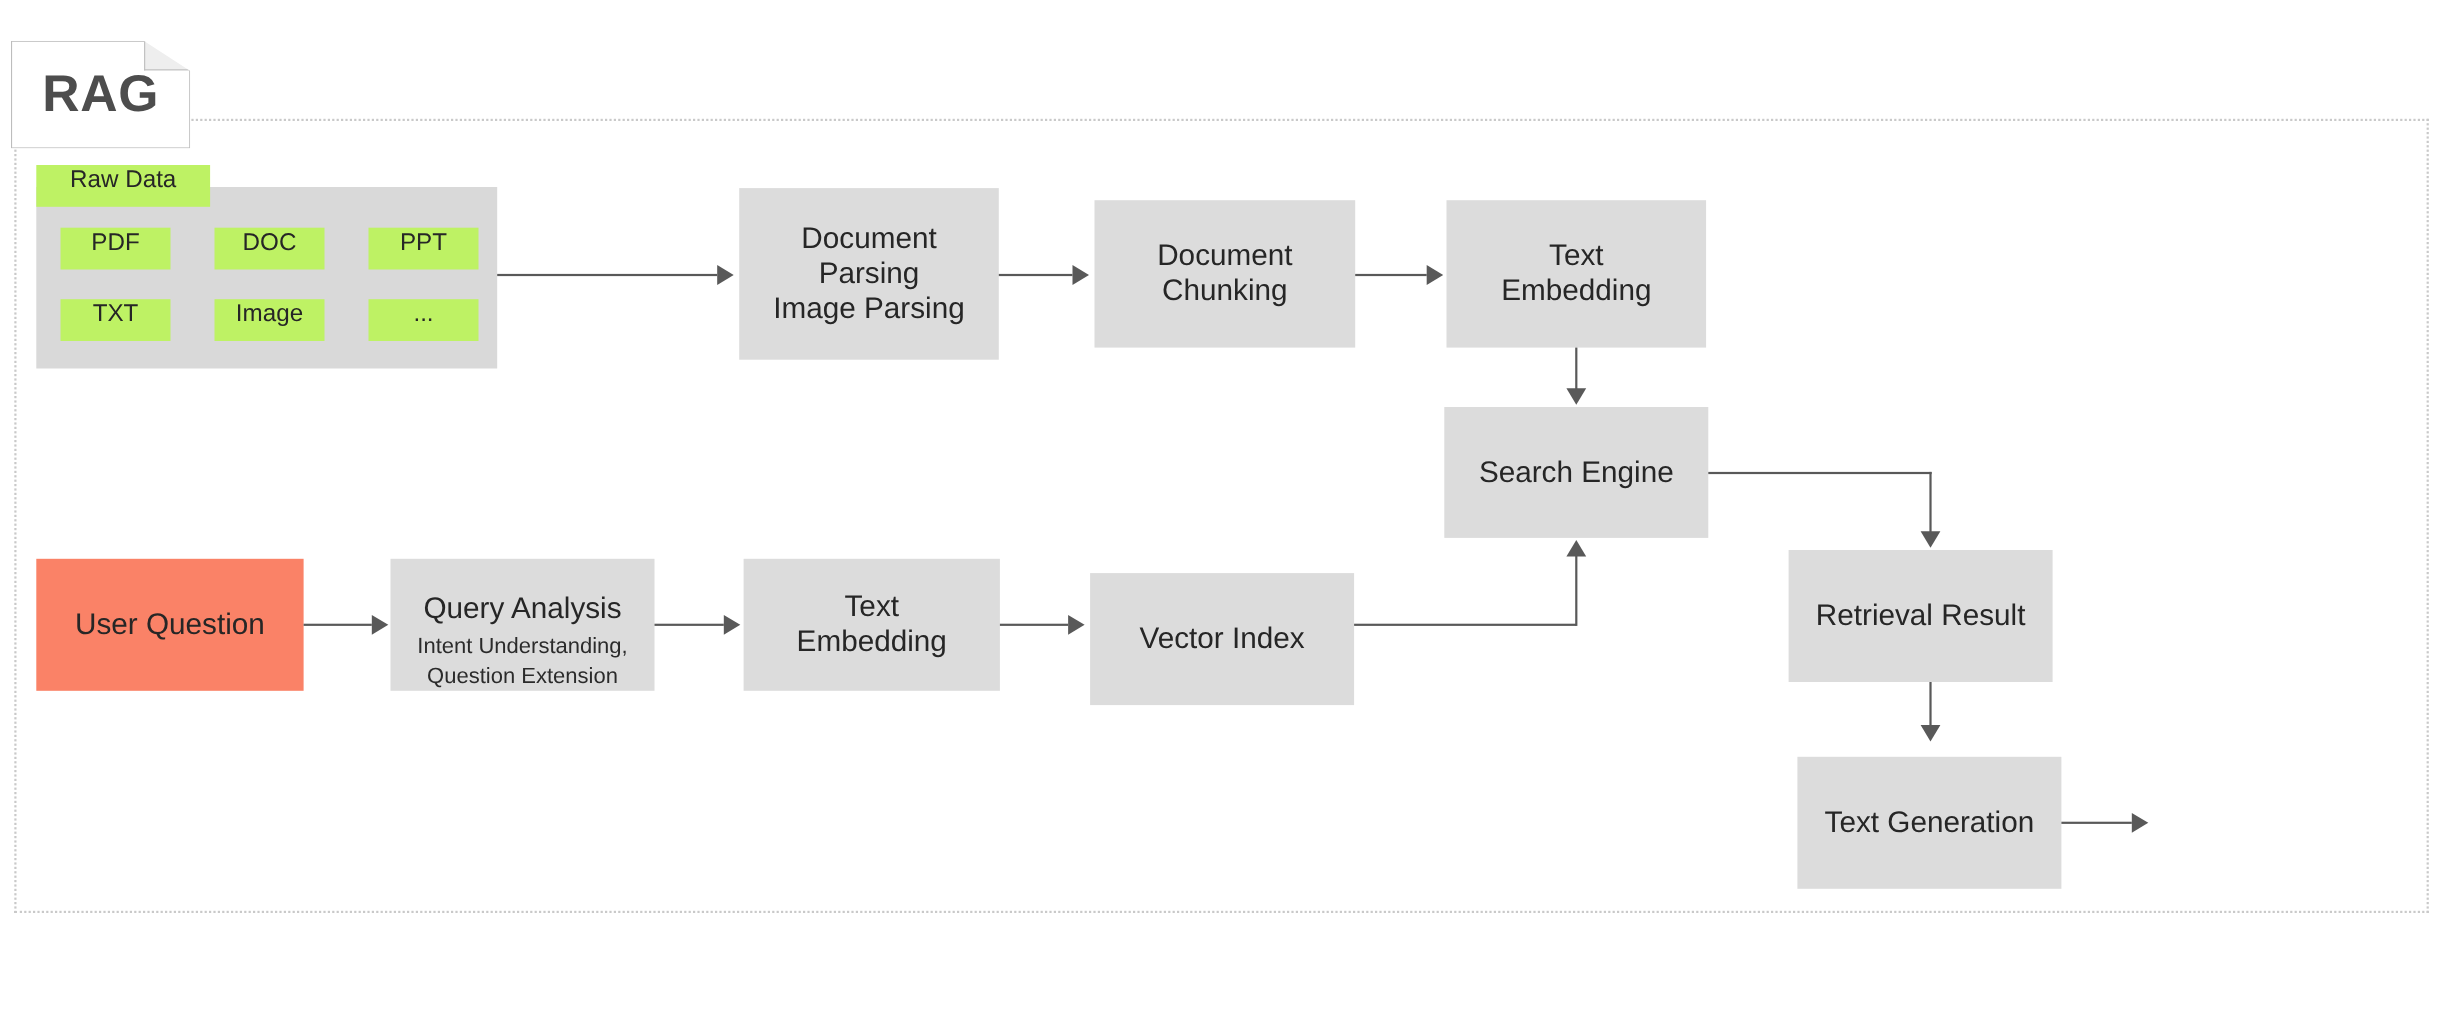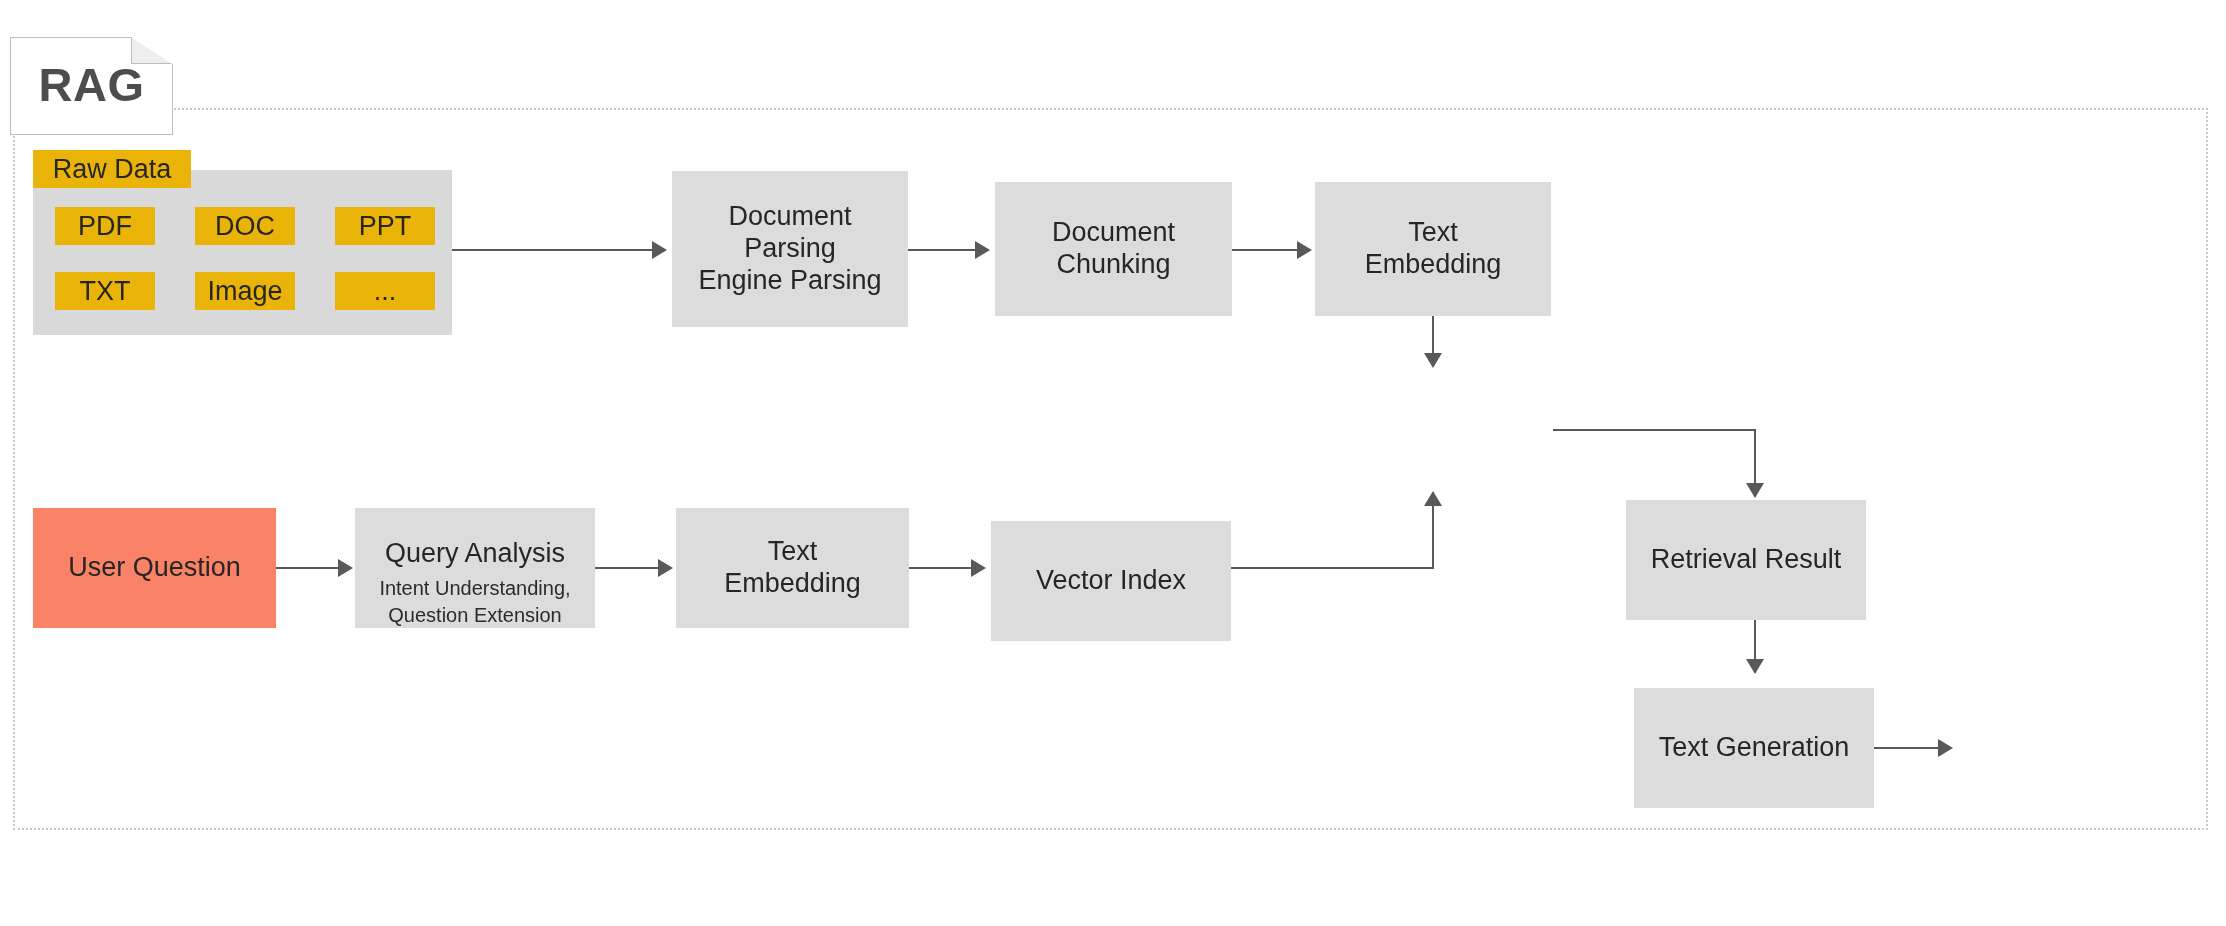--- a/index.html
+++ b/index.html
@@ -96,25 +96,25 @@
   .node .title { font-size: 27px; }
   .node .sub {
     font-size: 20px;
     line-height: 1.25;
     margin-top: 6px;
     color: #2b2b2b;
   }
 
   .chip {
     position: absolute;
-    background: #eab308;
+    background: #bef264;
     display: flex;
-    align-items: center;
+    align-items: flex-start;
     justify-content: center;
-    font-size: 27px;
+    font-size: 22px;
     color: #262626;
     box-sizing: border-box;
   }
 
   
   .edge { position: absolute; background: #595959; }
   .edge.h { height: 2px; }
   .edge.v { width: 2px; }
 
   .arrow {
@@ -175,21 +175,21 @@
   <div class="chip" style="left:335px; top:272px; width:100px; height:38px;">
     <span>...</span>
   </div>
 
   <div class="edge h" style="left:452px; top:249px; width:200px;"></div>
   <div class="arrow right" style="left:652px; top:241px;"></div>
 
   <div class="node gray" style="left:672px; top:171px; width:236px; height:156px;">
     <span class="title">Document</span>
     <span class="title">Parsing</span>
-    <span class="title">Engine Parsing</span>
+    <span class="title">Image Parsing</span>
   </div>
 
   <div class="edge h" style="left:908px; top:249px; width:67px;"></div>
   <div class="arrow right" style="left:975px; top:241px;"></div>
 
   <div class="node gray" style="left:995px; top:182px; width:237px; height:134px;">
     <span class="title">Document</span>
     <span class="title">Chunking</span>
   </div>
 
@@ -197,20 +197,23 @@
   <div class="arrow right" style="left:1297px; top:241px;"></div>
 
   <div class="node gray" style="left:1315px; top:182px; width:236px; height:134px;">
     <span class="title">Text</span>
     <span class="title">Embedding</span>
   </div>
 
   <div class="edge v" style="left:1432px; top:316px; width:2px; height:40px;"></div>
   <div class="arrow down" style="left:1424px; top:353px;"></div>
 
+  <div class="node gray" style="left:1313px; top:370px; width:240px; height:119px;">
+    <span class="title">Search Engine</span>
+  </div>
 
   <div class="node coral" style="left:33px; top:508px; width:243px; height:120px;text-align:right;">
     <span class="title">User Question</span>
   </div>
 
   <div class="edge h" style="left:276px; top:567px; width:62px;"></div>
   <div class="arrow right" style="left:338px; top:559px;"></div>
 
   <div class="node gray" style="left:355px; top:508px; width:240px; height:120px; justify-content:flex-start; padding-top:30px;">
     <span class="title">Query Analysis</span>

